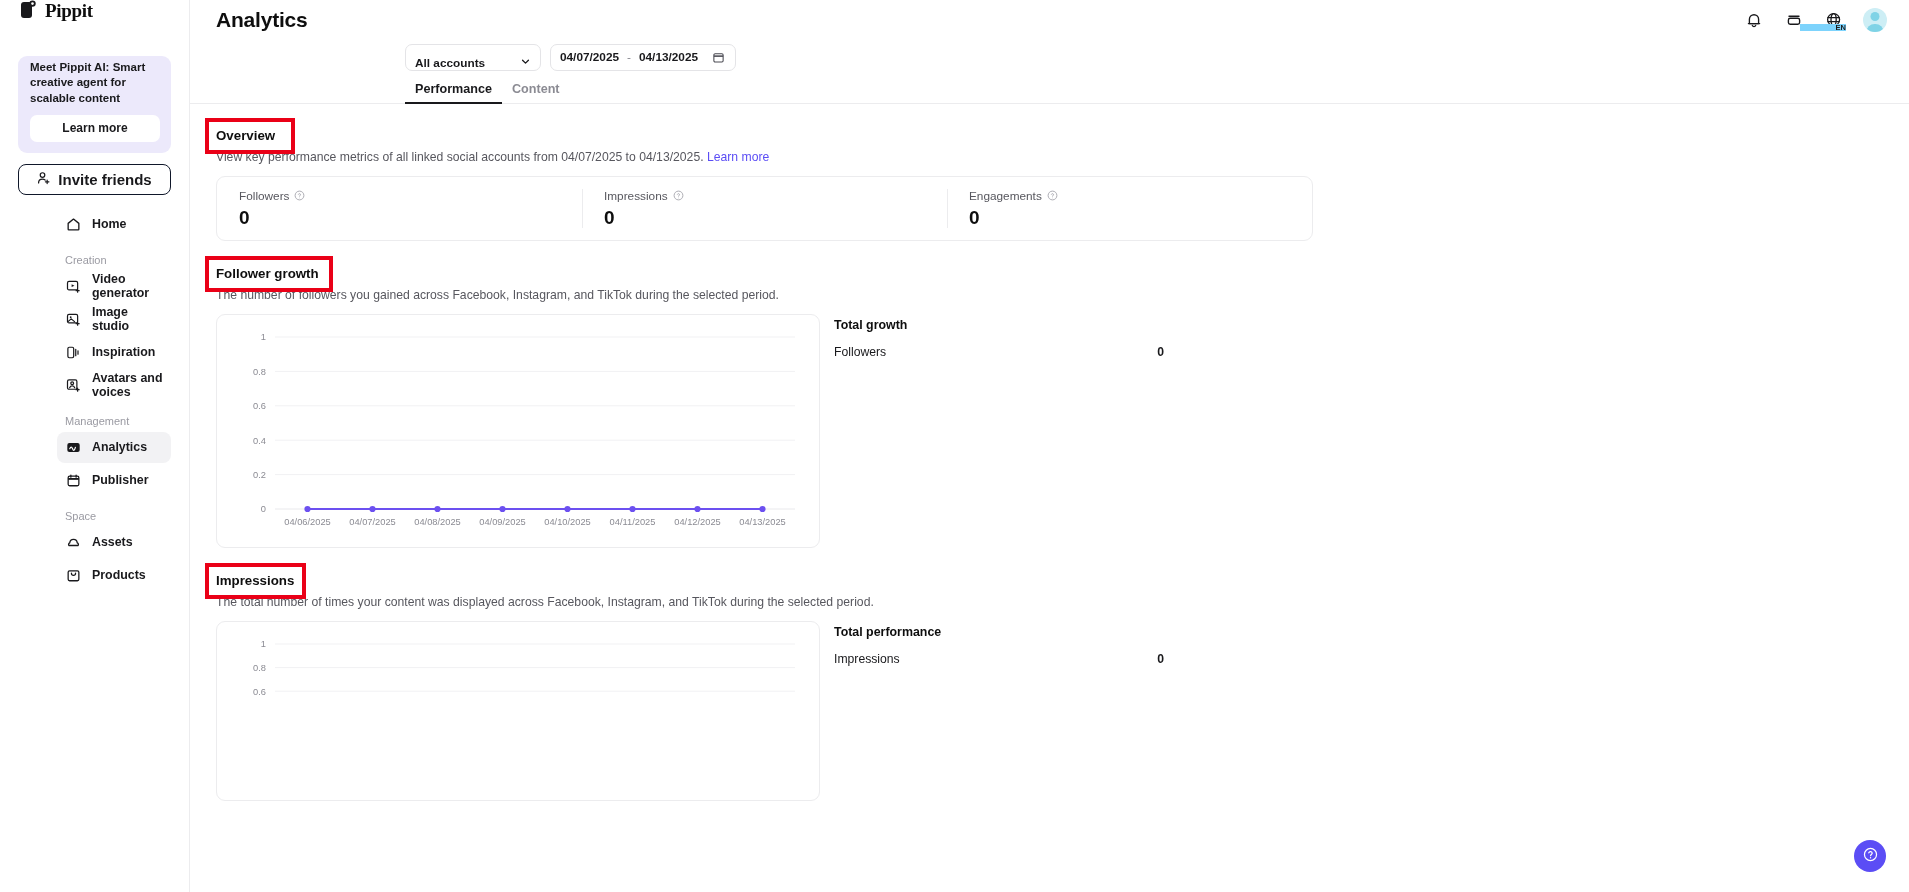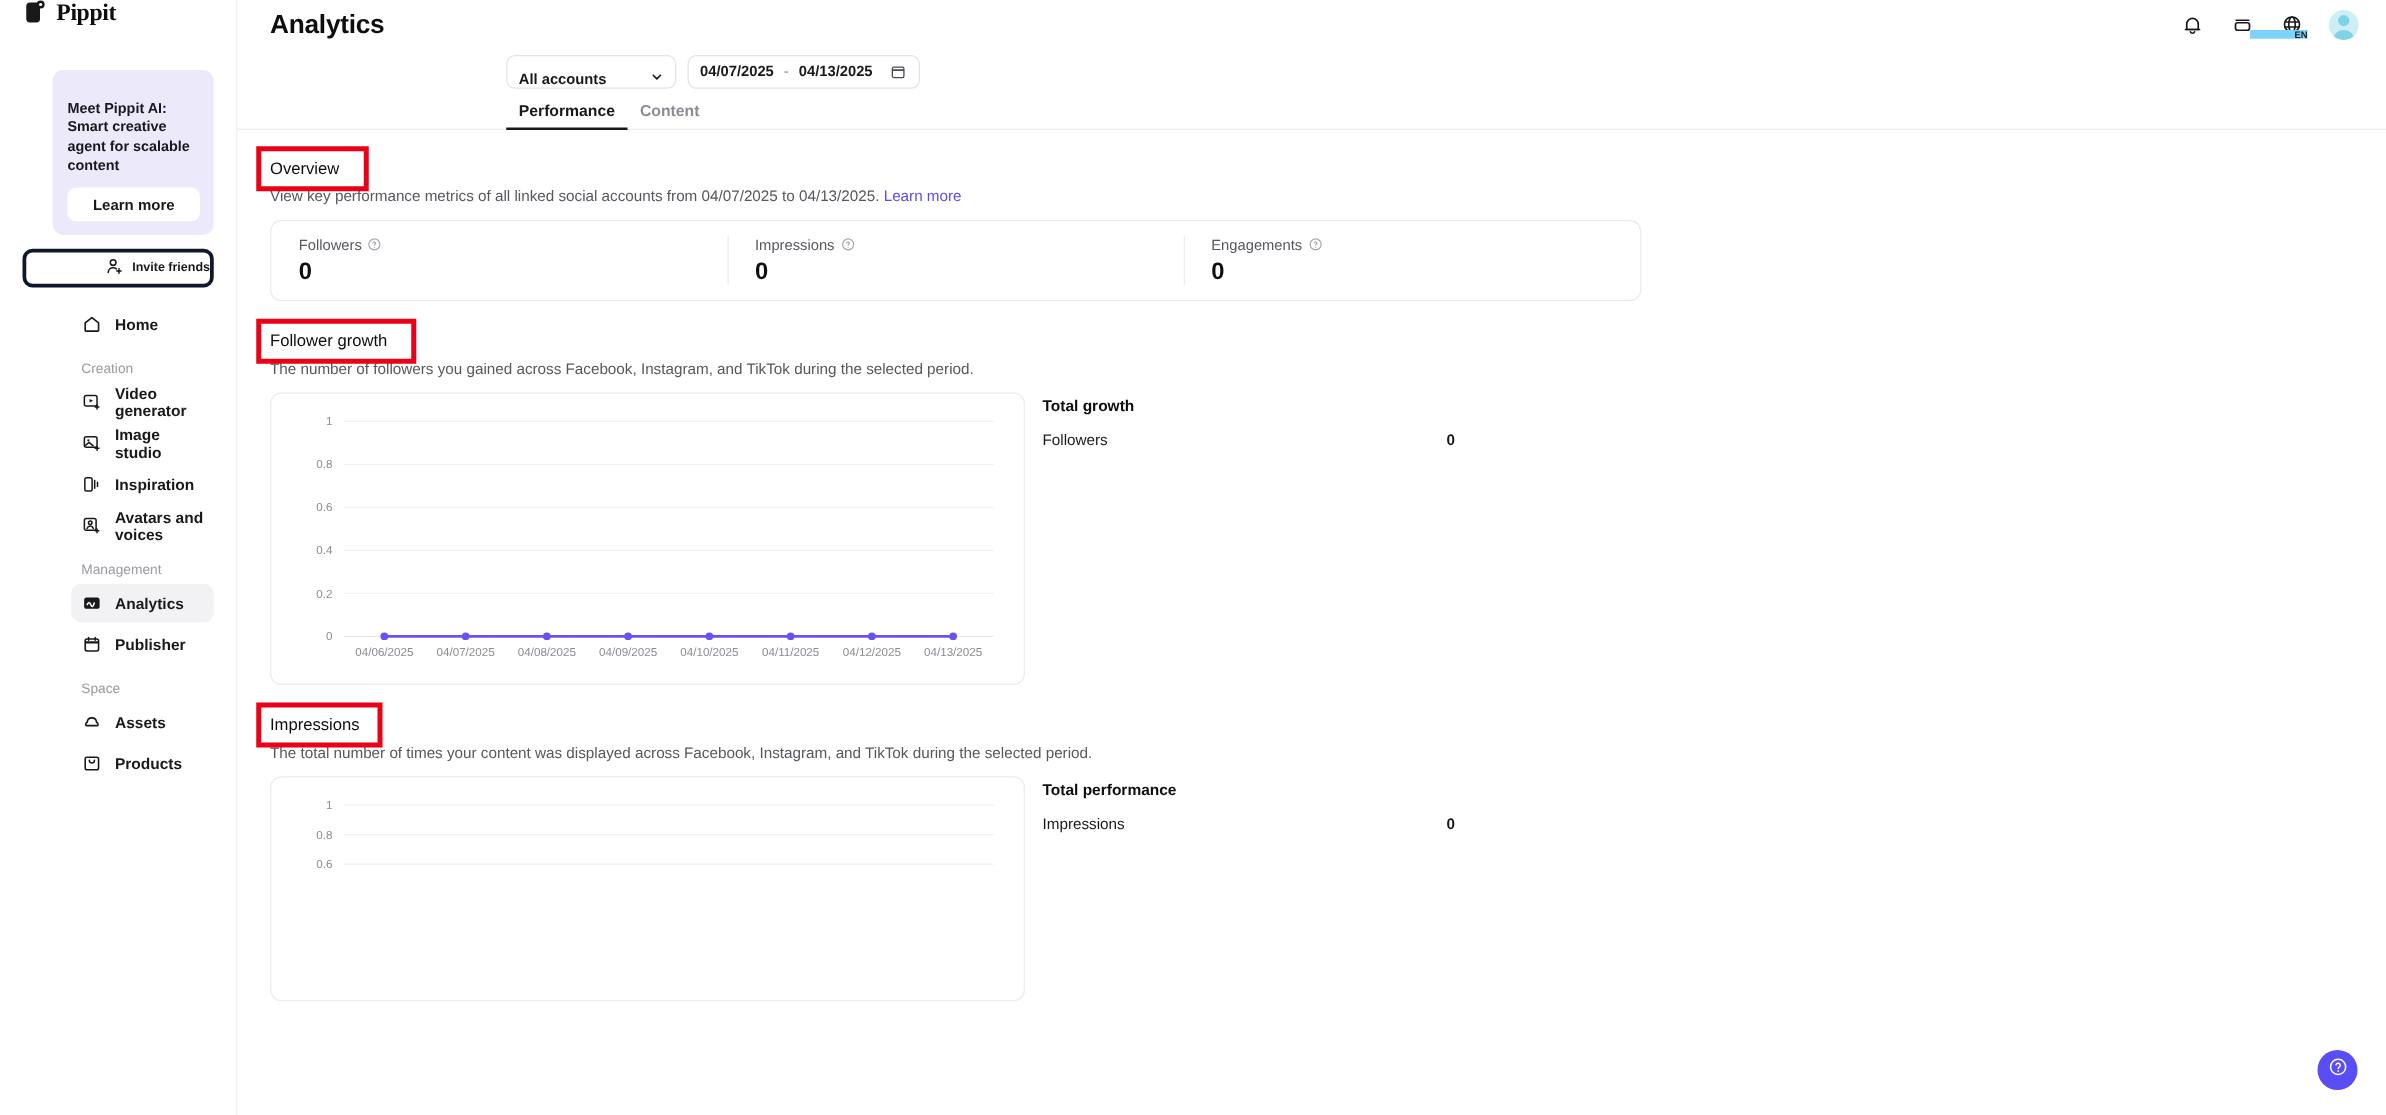--- a/index.html
+++ b/index.html
@@ -21,42 +21,41 @@
     position: relative;
   }
   .brand { display: flex; align-items: flex-start; gap: 8px; height: 48px; padding-left: 2px; font-family: Liberation Serif, serif; }
   .brand-mark { width: 17px; height: 19px; position: relative; }
   .brand-name { font-size: 19px; font-weight: 700; letter-spacing: -0.3px; color: #0e0e0e; }
 
   .promo {
     margin-top: 8px;
     background: #ece9fb;
     border-radius: 9px;
-    padding: 24px 11px 11px 12px;
-    margin-left: 24px;
+    padding: 4px 11px 11px 12px;
   }
   .promo-text { font-size: 11.5px; font-weight: 700; line-height: 1.33; color: #19191c; }
   .promo-btn {
     margin-top: 9px;
     height: 27px; width: 100%;
     background: #ffffff;
     border: none; border-radius: 7px;
     font-family: "Liberation Sans", sans-serif;
     font-size: 12px; font-weight: 700; color: #19191c;
     cursor: pointer;
     display: flex; align-items: center; justify-content: center;
   }
 
   .invite-btn {
     margin-top: 11px;
     height: 31px; width: 100%;
     background: #ffffff;
-    border: 3px solid #0f172a; border-radius: 8px;
-    display: flex; align-items: center; justify-content: flex-end; gap: 7px;
-    font-size: 10px; font-weight: 700; color: #19191c;
+    border: 1px solid #0f172a; border-radius: 8px;
+    display: flex; align-items: center; justify-content: center; gap: 7px;
+    font-size: 15px; font-weight: 700; color: #19191c;
     cursor: pointer;
     font-family: "Liberation Sans", sans-serif;
   }
 
   .nav { margin-top: 14px; margin-left: 39px; }
   .nav-group-label {
     font-size: 11px; color: #9a9aa2; font-weight: 400;
     padding: 0 8px; margin: 14px 0 5px;
   }
   .nav-item {
@@ -123,21 +122,21 @@
   .tab.active { color: #19191c; }
   .tab.active::after {
     content: ""; position: absolute; left: 0; right: 0; bottom: -1px;
     height: 2px; background: #19191c;
   }
 
   .content { padding: 0 0 0 26px; position: relative; }
 
   .section { position: relative; }
   .sec-head-wrap { position: relative; display: inline-block; }
-  .sec-title { font-size: 13.3px; font-weight: 400; color: #0e0e0e; }
+  .sec-title { font-size: 13.3px; font-weight: 700; color: #0e0e0e; }
   .sec-desc { font-size: 12.2px; color: #57575e; margin-top: 6px; }
   .learn-link { color: #5b4df5; text-decoration: none; cursor: pointer; }
 
   
   .annot {
     position: absolute; border: 4px solid #ea0017; background: transparent;
     pointer-events: none; z-index: 20;
   }
 
   .overview-card {

